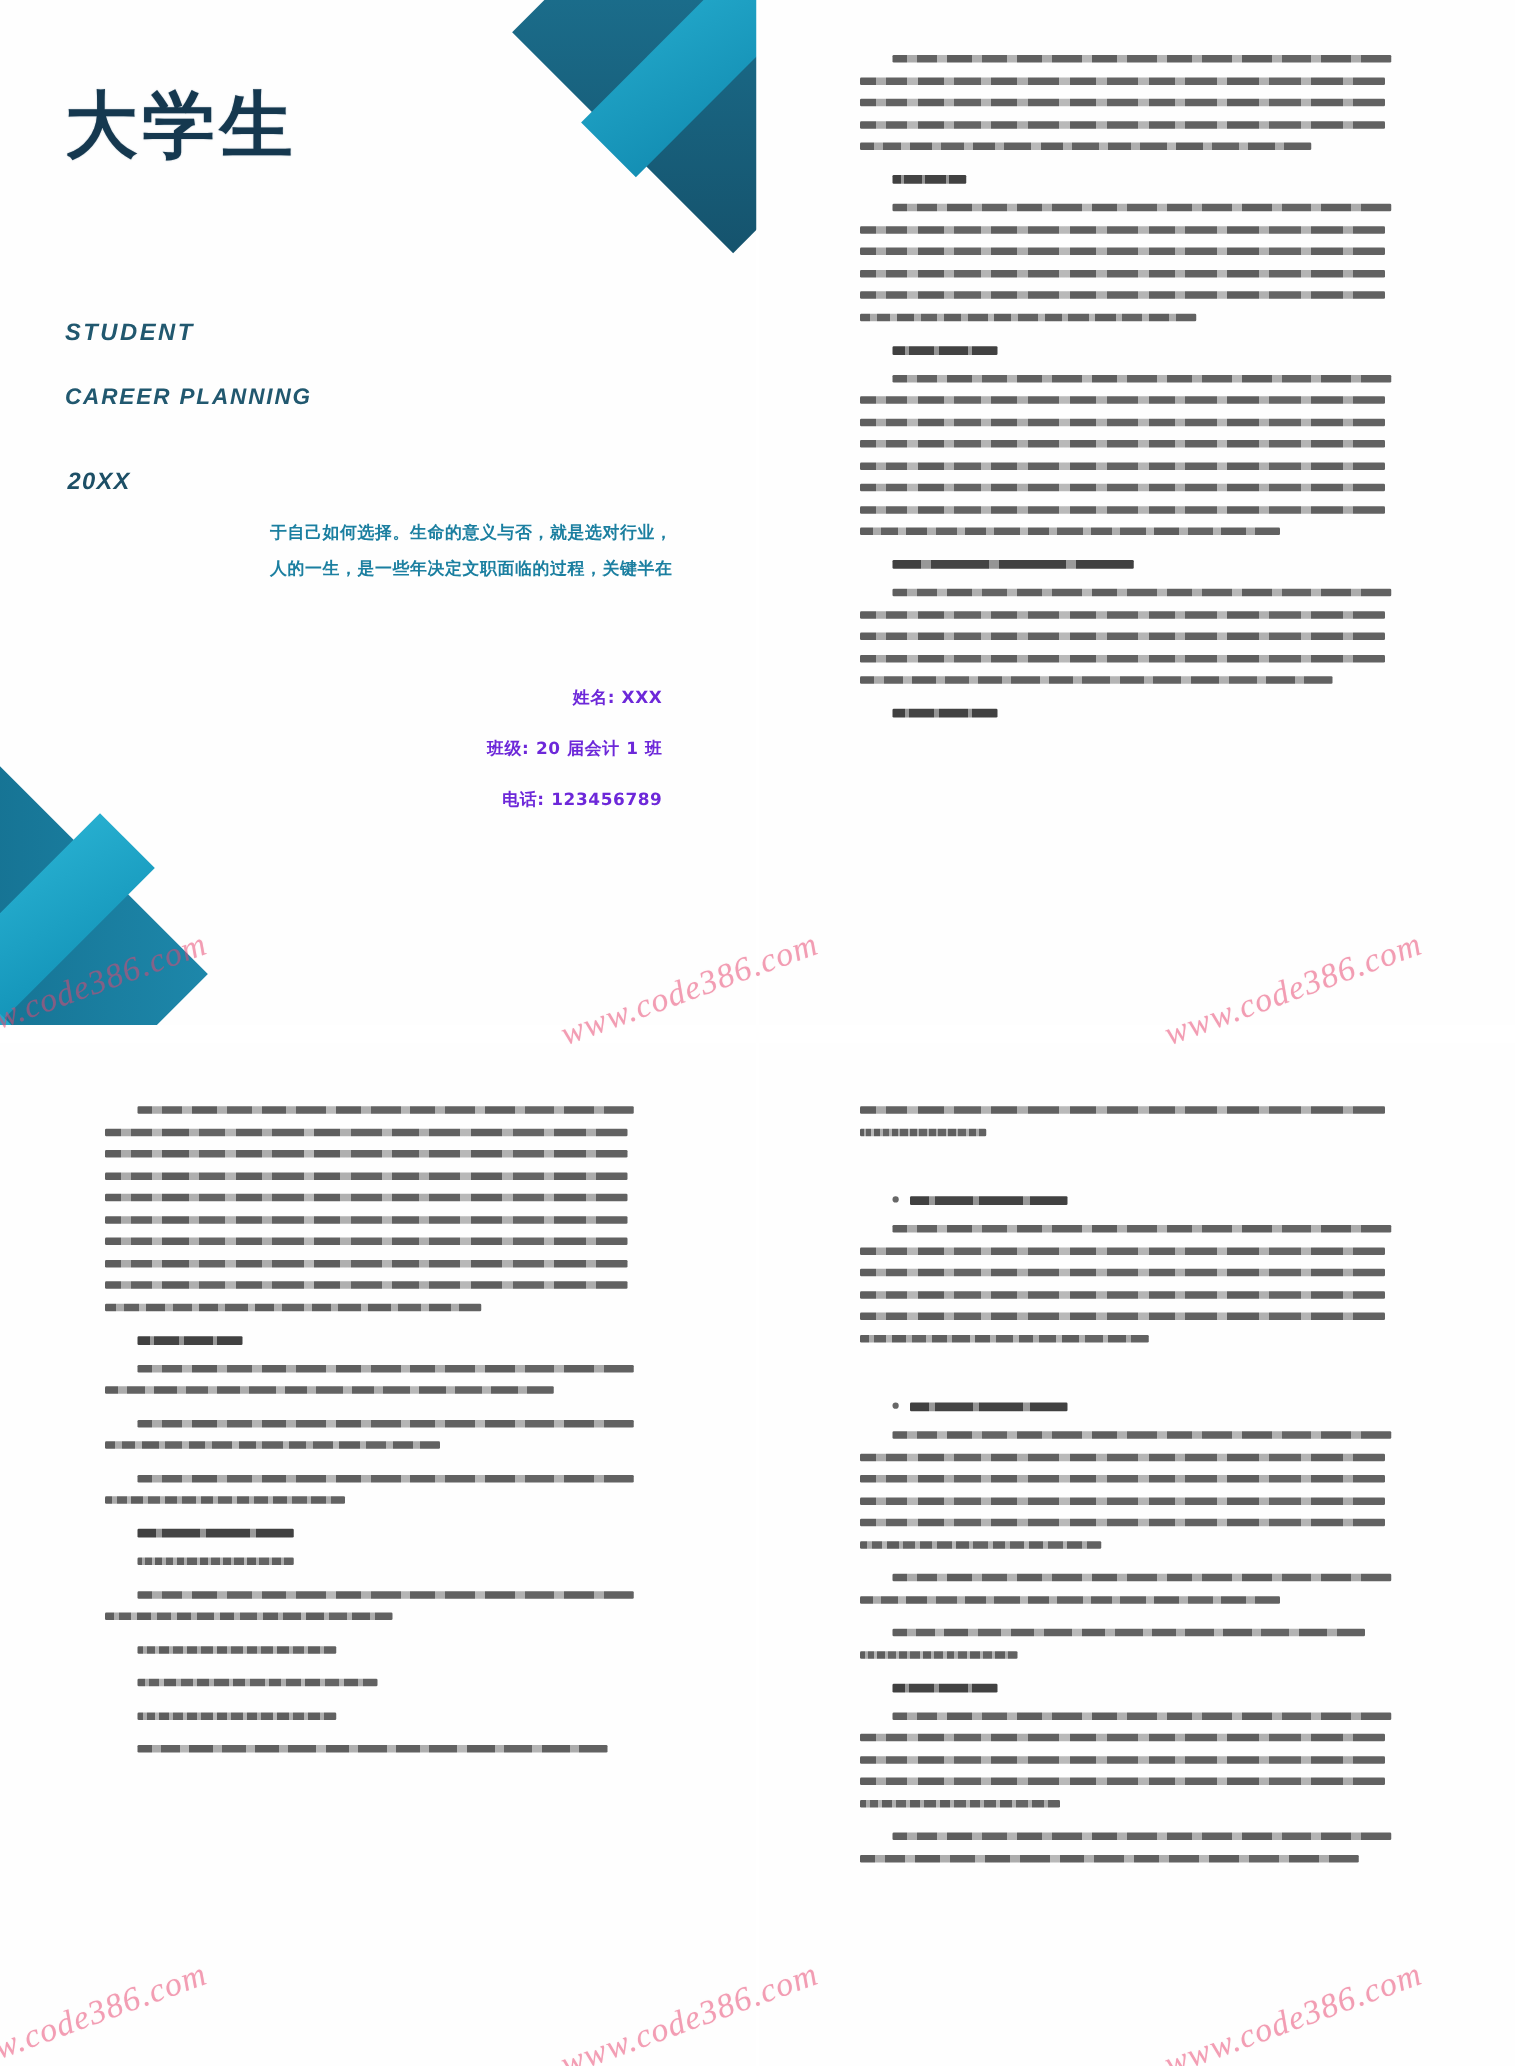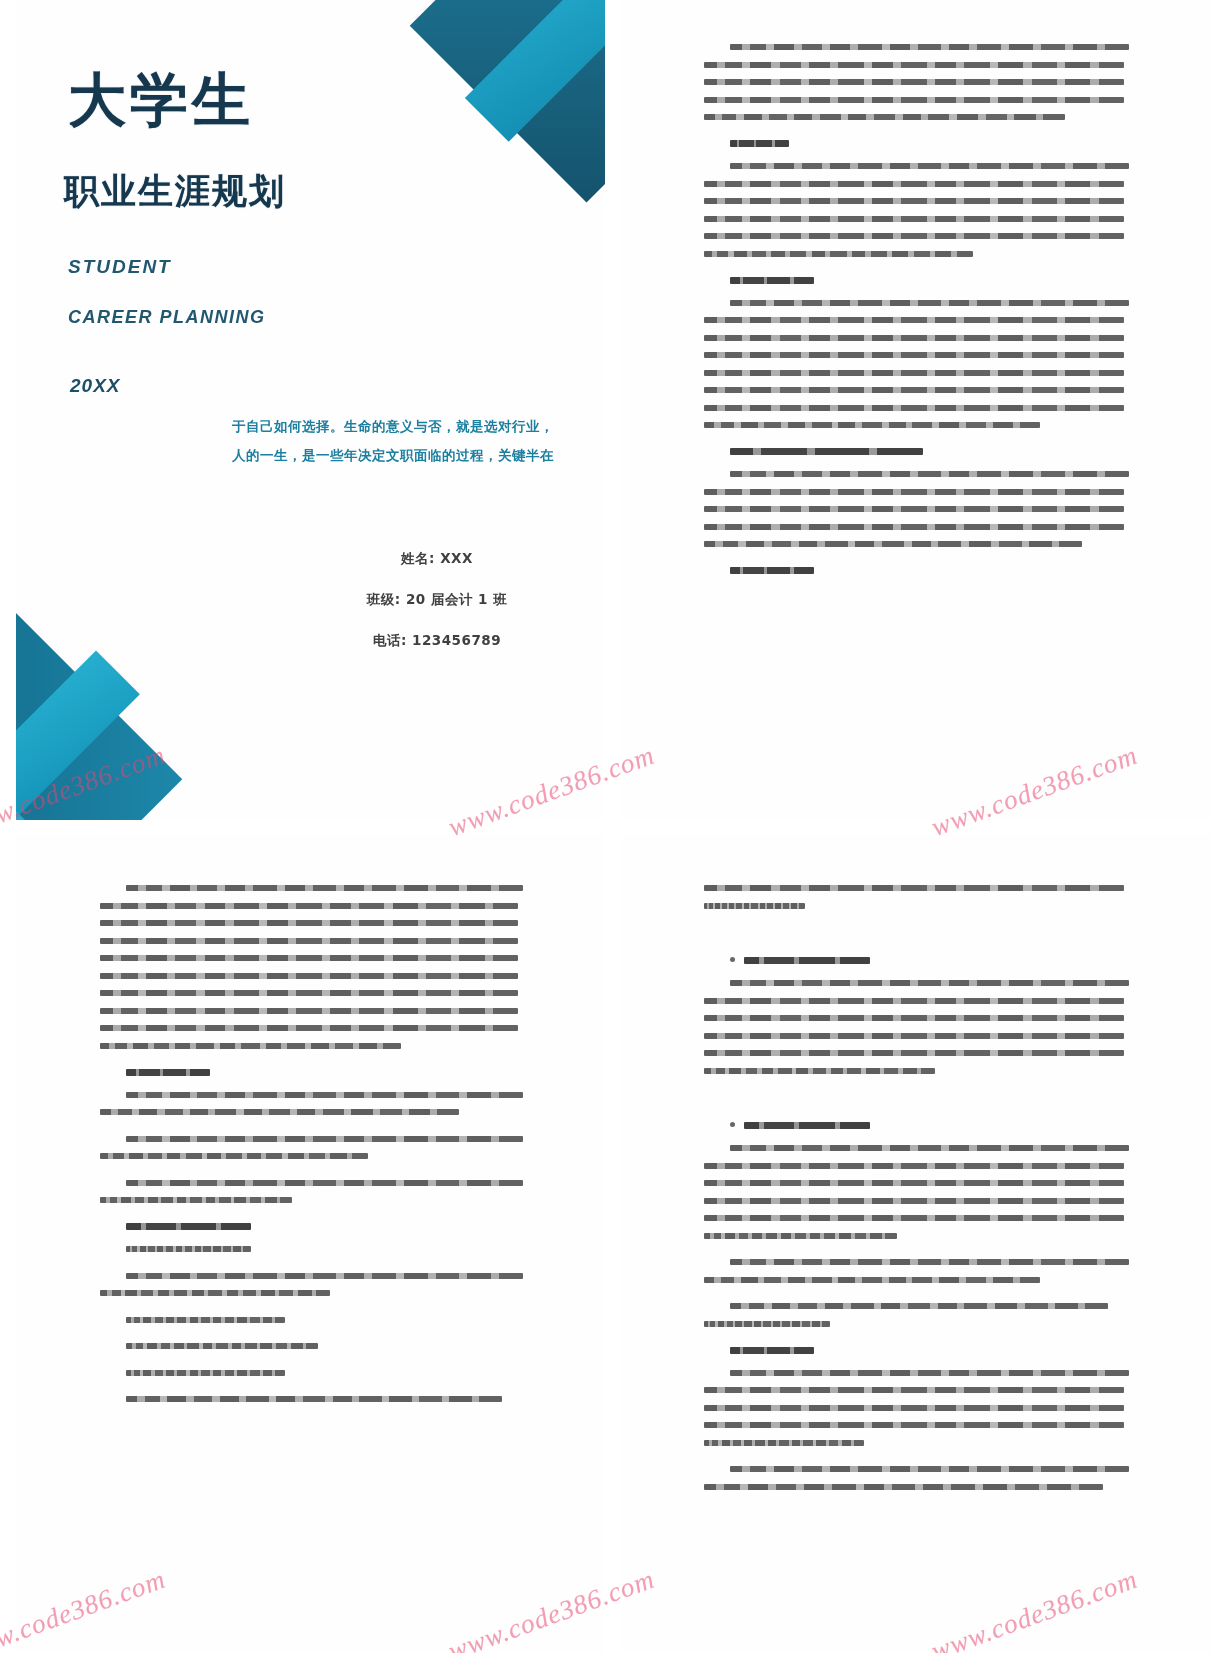--- a/index.html
+++ b/index.html
@@ -11,21 +11,21 @@
     overflow:hidden;position:relative;
   }
 
   
   #sheet{
     position:relative;width:1212px;height:1653px;
     display:grid;
     grid-template-columns:606px 606px;
     grid-template-rows:827px 826px;
   }
-  .page{position:relative;overflow:hidden;background:#fff;margin-left:16px;}
+  .page{position:relative;overflow:hidden;background:#fff;}
   .page-inner{position:absolute;inset:0;background:#fefefe;}
 
   
   .page.p1{box-shadow:inset -1px -1px 0 #f0f0f0;}
   .page.p2{box-shadow:inset 1px -1px 0 #f0f0f0;}
   .page.p3{box-shadow:inset -1px 1px 0 #f0f0f0;}
   .page.p4{box-shadow:inset 1px 1px 0 #f0f0f0;}
 
   .gutter-v{position:absolute;left:605px;top:0;width:2px;height:1653px;background:#ffffff;z-index:6;}
   .gutter-h{position:absolute;left:0;top:820px;width:1212px;height:14px;background:#ffffff;z-index:6;}
@@ -75,24 +75,24 @@
   .c-quote{
     position:absolute;left:212px;top:412px;width:330px;
     text-align:center;
     font-size:13.5px;line-height:29px;font-weight:bold;
     color:#1b7fa0;letter-spacing:.5px;
     font-family:"DejaVu Sans","Liberation Sans",sans-serif;
     filter:blur(.25px);
   }
 
   .c-contact{
-    position:absolute;left:300px;top:538px;width:242px;
-    text-align:center;
+    position:absolute;left:288px;top:538px;width:242px;
+    text-align:right;
     font-size:13.5px;line-height:41px;font-weight:bold;
-    color:#404040;letter-spacing:.5px;
+    color:#6d28d9;letter-spacing:.5px;
     font-family:"DejaVu Sans","Liberation Sans",sans-serif;
     filter:blur(.25px);
   }
   .c-contact .row{white-space:nowrap;}
 
   
   .body-page{position:absolute;inset:0;}
   .col{position:absolute;}
 
   
@@ -190,21 +190,20 @@
           <rect x="20" y="90" width="250" height="250" fill="url(#gblDark)"></rect>
           <rect x="118" y="60" width="62" height="232" fill="url(#gblLight)"></rect>
           <rect x="118" y="230" width="200" height="62" fill="url(#gblLight)"></rect>
           <rect x="24" y="232" width="76" height="76" fill="#ffffff"></rect>
         </g>
       </svg>
     </div>
 
     <div class="cover-pad">
       <div class="c-title">大学生</div>
-      <div class="c-subtitle">职业生涯规划</div>
       <div class="c-en1">STUDENT</div>
       <div class="c-en2">CAREER PLANNING</div>
       <div class="c-year">20XX</div>
 
       <div class="c-quote">
         <div>于自己如何选择。生命的意义与否，就是选对行业，</div>
         <div>人的一生，是一些年决定文职面临的过程，关键半在</div>
       </div>
 
       <div class="c-contact">

